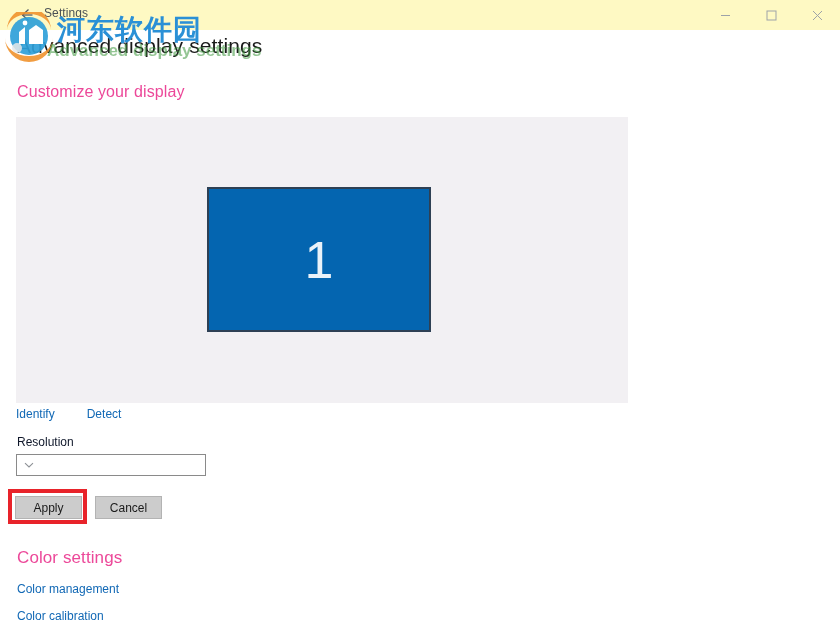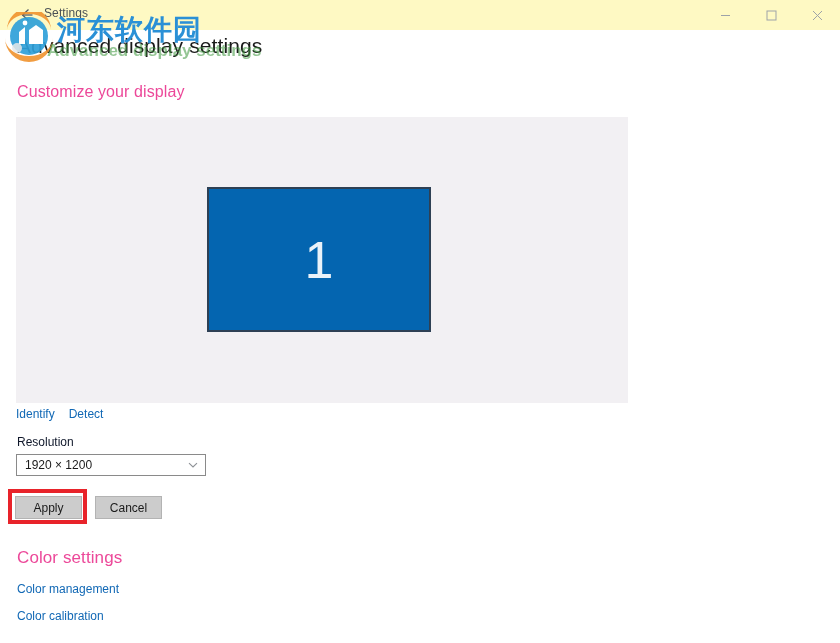--- a/index.html
+++ b/index.html
@@ -113,21 +113,21 @@
     user-select: none;
   }
 
   
   .link-row {
     position: absolute;
     left: 16px;
     top: 407px;
     display: flex;
     align-items: center;
-    gap: 14px;
+    gap: 32px;
   }
   .link {
     font-size: 12px;
     color: #1168b5;
     text-decoration: none;
     white-space: nowrap;
     cursor: pointer;
   }
 
   
@@ -295,21 +295,20 @@
 </div>
 
 <div class="link-row">
   <span class="link">Identify</span>
   <span class="link">Detect</span>
 </div>
 
 <div class="field-label">Resolution</div>
 
 <div class="dropdown">
-  <span class="dropdown-value">1920 × 1200</span>
   <span class="dropdown-chevron">
     <svg width="12" height="12" viewBox="0 0 12 12" aria-hidden="true">
       <path d="M2 4.2 L6 8 L10 4.2" fill="none" stroke="currentColor" stroke-width="1.1"></path>
     </svg>
   </span>
 </div>
 
 <button class="btn" id="apply-button">Apply</button>
 <button class="btn" id="cancel-button">Cancel</button>
 <div class="highlight-box"></div>

